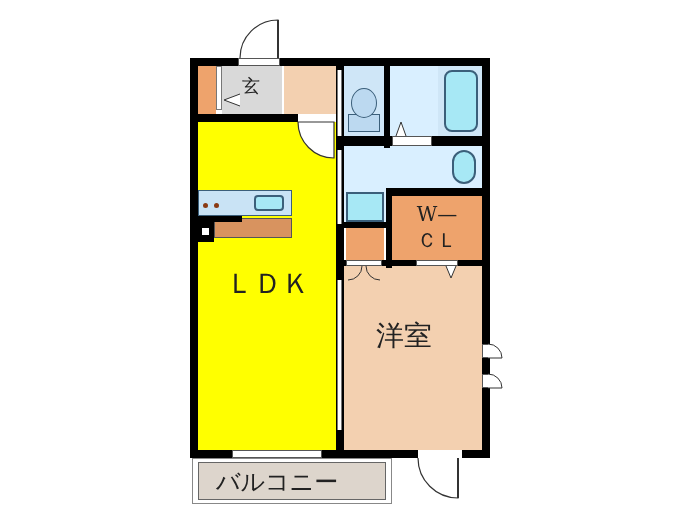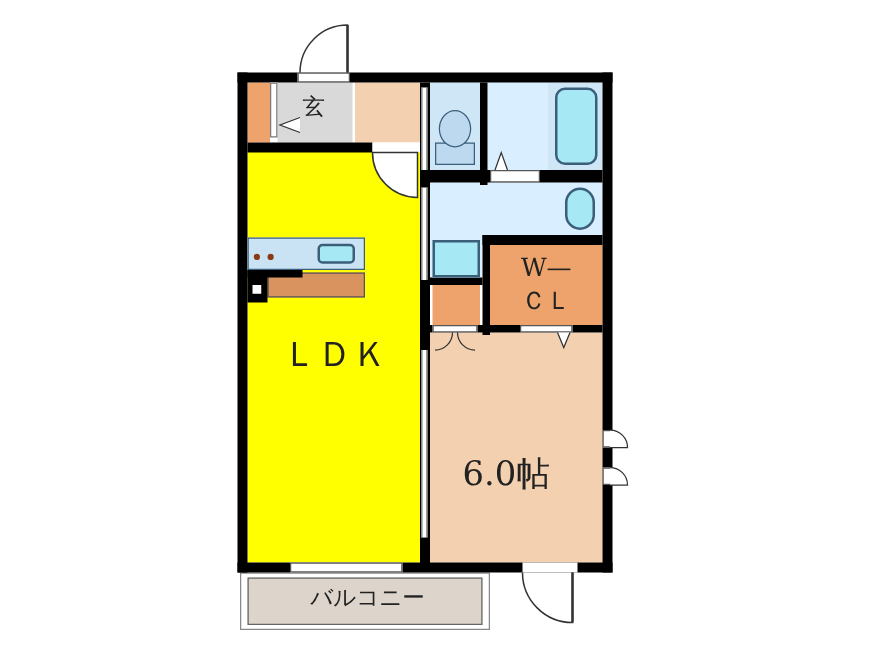--- a/index.html
+++ b/index.html
@@ -103,15 +103,15 @@
   <div class="fixture" style="left:254px;top:195px;width:30px;height:16px;border-radius:4px;background:#a7e8f5;"></div>
   <div class="abs" style="left:214px;top:218px;width:78px;height:20px;background:#d8935f;border:1px solid #555;"></div>
   <div class="abs wall" style="left:198px;top:216px;width:44px;height:6px;"></div>
   <div class="abs wall" style="left:198px;top:216px;width:16px;height:26px;"></div>
   <div class="abs" style="left:202px;top:228px;width:7px;height:7px;background:#fff;"></div>
 
   <div class="lbl" style="left:236px;top:77px;width:30px;font-size:18px;">玄</div>
   <div class="lbl" style="left:398px;top:204px;width:78px;font-size:20px;">W—</div>
   <div class="lbl" style="left:398px;top:230px;width:78px;font-size:20px;">ＣＬ</div>
   <div class="lbl" style="left:198px;top:270px;width:140px;font-size:28px;">ＬＤＫ</div>
-  <div class="lbl" style="left:346px;top:366px;width:118px;font-size:27px;">6.0帖</div>
-  <div class="lbl" style="left:200px;top:470px;width:188px;font-size:18px;">バルコニー</div>
+  <div class="lbl" style="left:350px;top:322px;width:108px;font-size:28px;">洋室</div>
+  <div class="lbl" style="left:183px;top:470px;width:188px;font-size:24px;">バルコニー</div>
 </div>
 
 </body></html>

